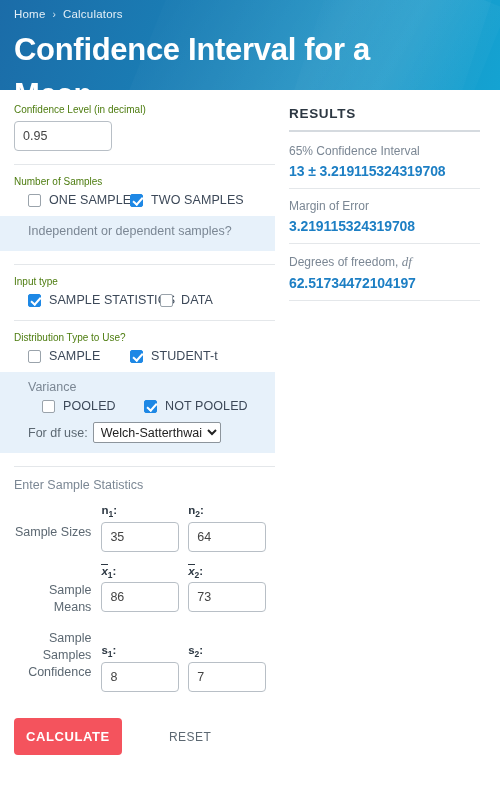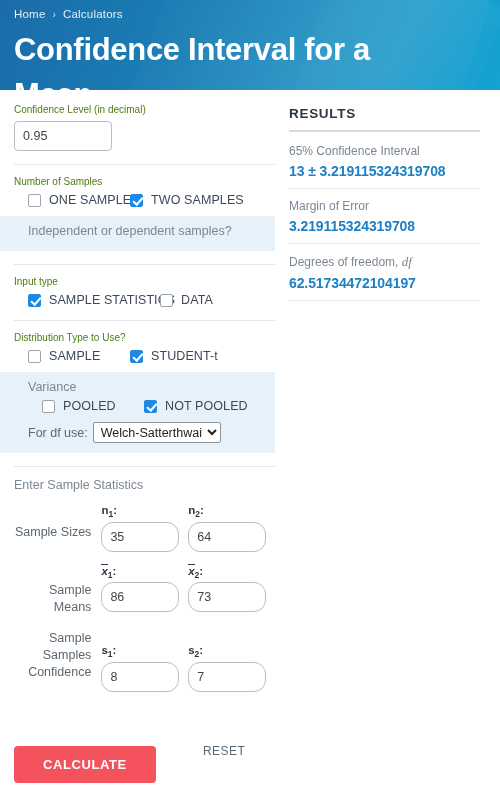--- a/index.html
+++ b/index.html
@@ -146,43 +146,42 @@
     color:#2c3742;
     height:16px;
     display:block;
     margin-bottom:2px;
   }
   .sym sub { font-size:8.5px; font-weight:bold; }
   .ovl { border-top:1.3px solid #2c3742; padding-top:0px; display:inline-block; line-height:1.05; font-style:italic; }
   .stat-input {
     width:78px; height:30px;
     border:1px solid #b8bfc6;
-    border-radius:12px;
+    border-radius:4px;
     font-family:"Liberation Sans", sans-serif;
     font-size:12.5px;
     color:#444;
     padding:0 8px;
     background:#fff;
     outline:none;
   }
 
   
   .actions { display:flex; align-items:center; margin-top:26px; }
   .btn-calc {
     background:#f4535d;
     color:#fff;
     border:none;
     border-radius:4px;
     font-family:"Liberation Sans", sans-serif;
     font-size:13px;
     font-weight:bold;
     letter-spacing:.6px;
-    padding:11px 29px;
+    padding:11px 12px;
     cursor:pointer;
-    margin-top:28px;
   }
   .btn-reset {
     background:transparent; border:none;
     font-family:"Liberation Sans", sans-serif;
     font-size:12px;
     letter-spacing:.5px;
     color:#5c6872;
     margin-left:41px;
     cursor:pointer;
   }

